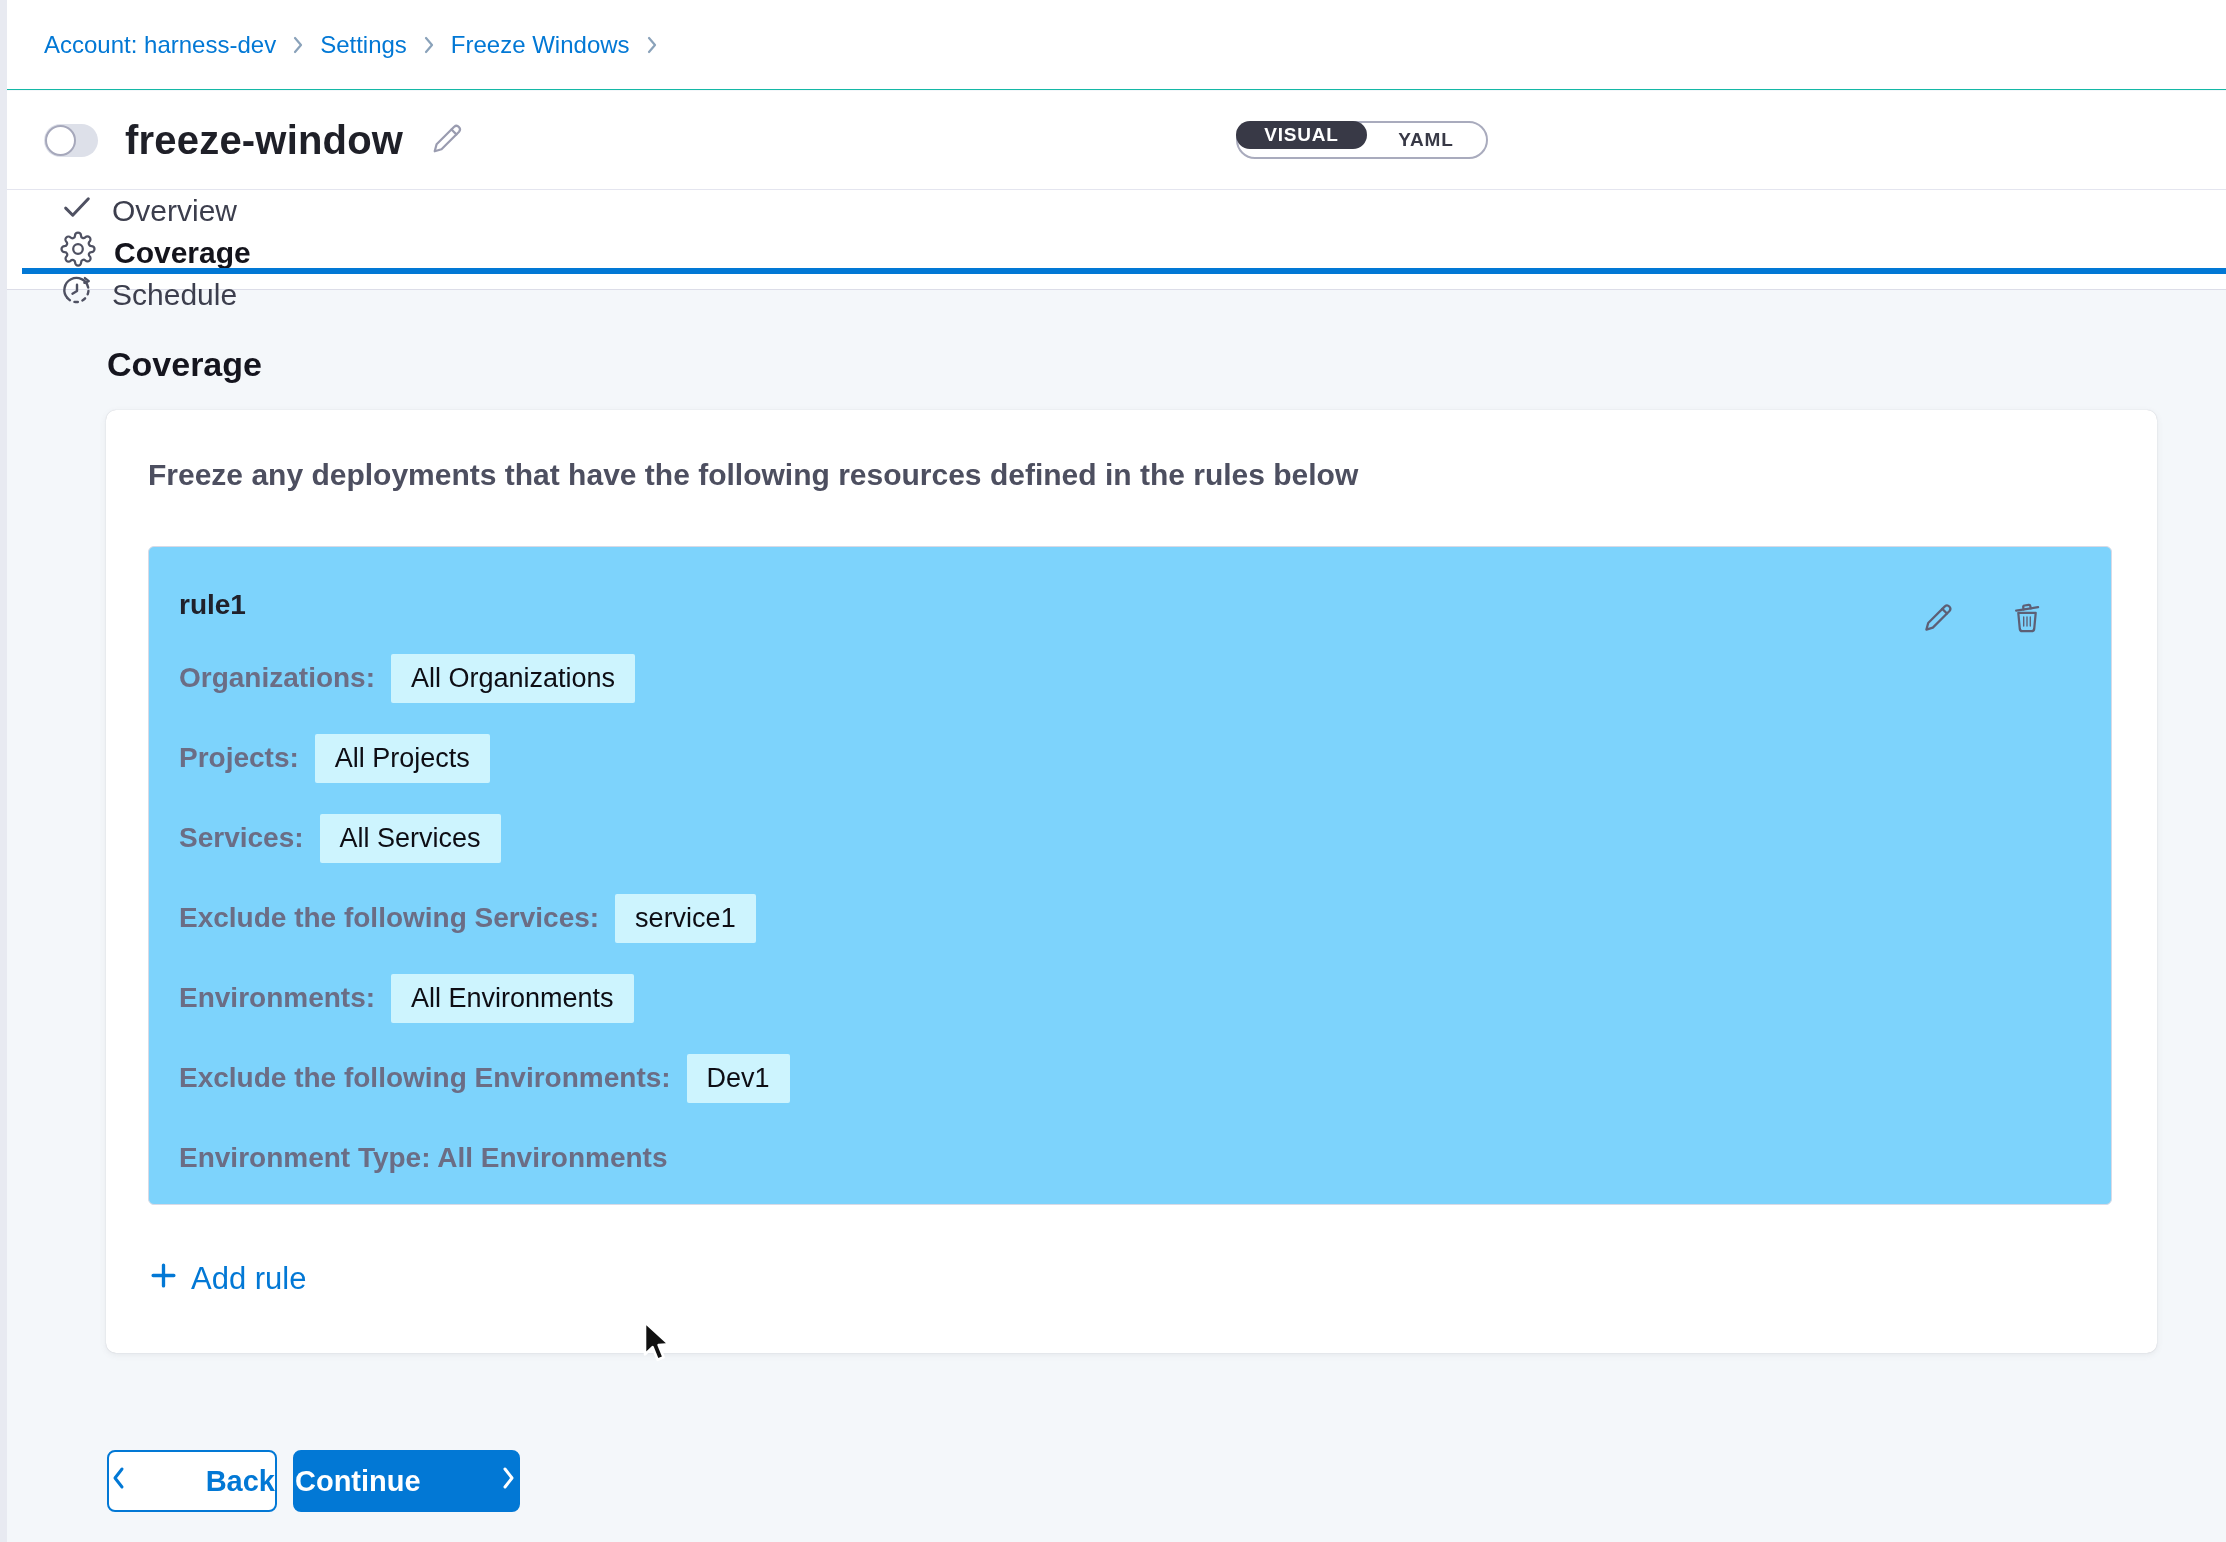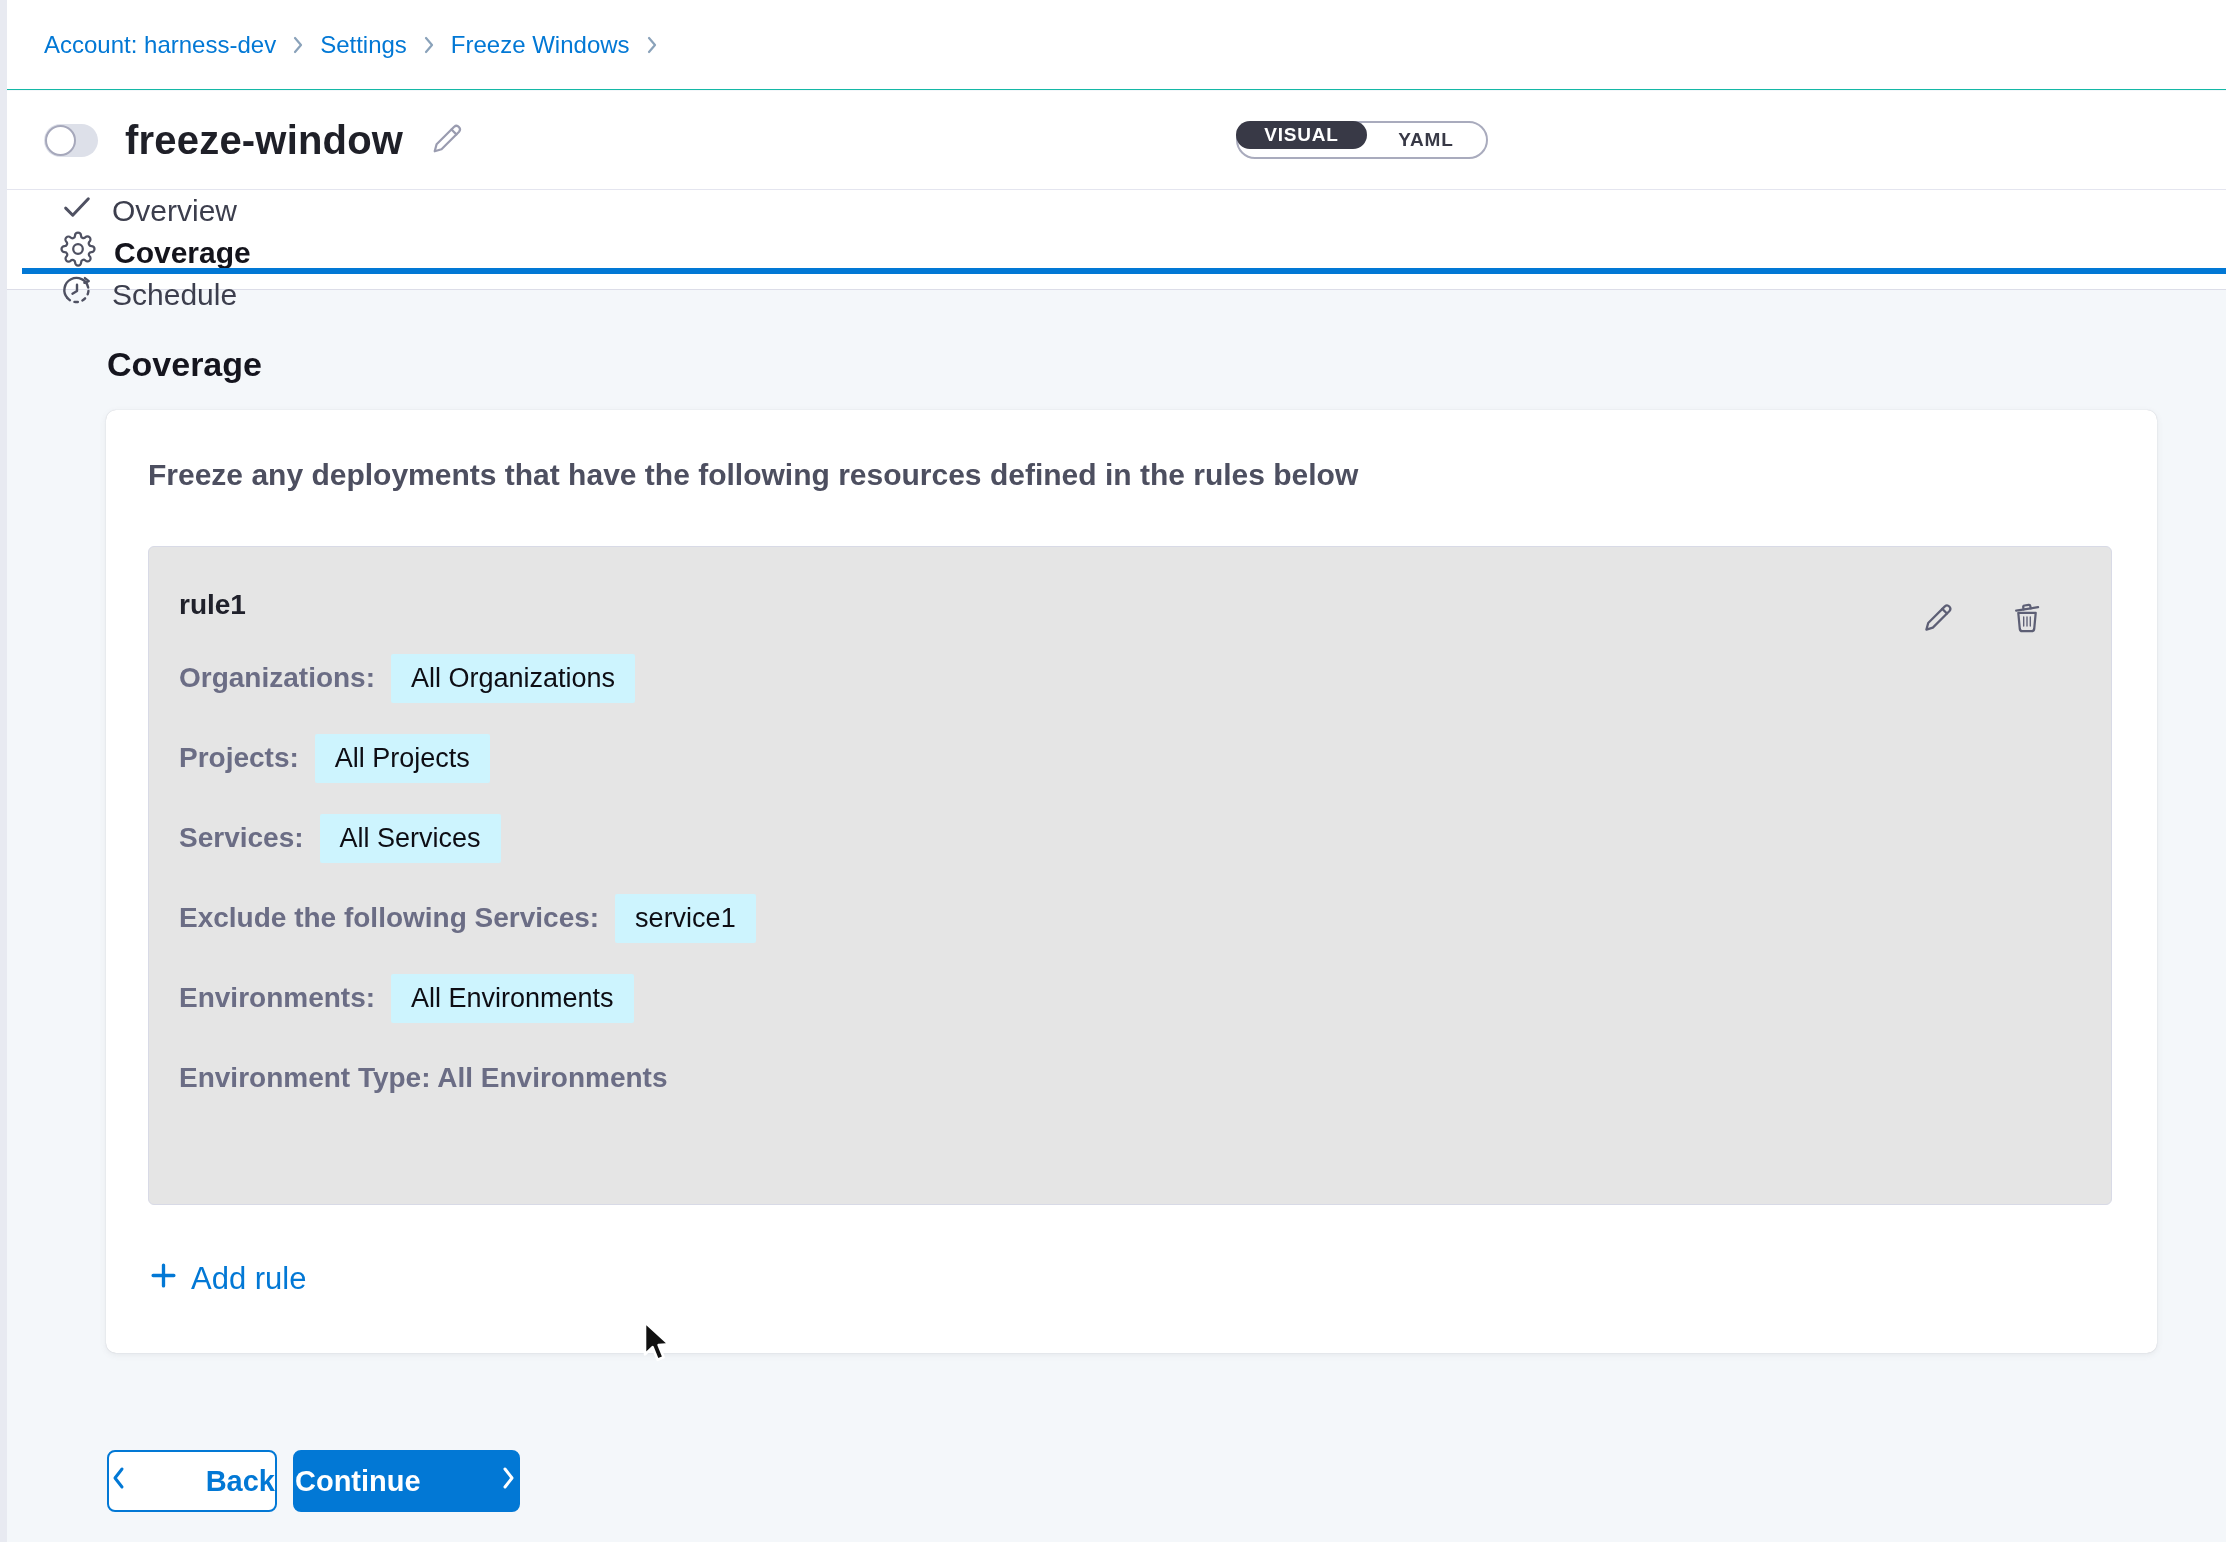--- a/index.html
+++ b/index.html
@@ -53,21 +53,21 @@
 
   
   .section-heading{position:absolute;left:107px;top:345px;font-size:34px;font-weight:700;color:#15151e;}
   .outer-card{
     position:absolute;left:106px;top:410px;width:2051px;height:943px;background:#fff;border-radius:10px;
     box-shadow:0 0 1px rgba(40,41,61,.25), 0 2px 6px rgba(96,97,112,.10);
     padding-left:24px;
   }
   .freeze-desc{position:absolute;left:42px;top:48px;font-size:30px;font-weight:700;color:#4d4f60;}
   .rule-card{
-    position:absolute;left:42px;top:136px;width:1964px;height:659px;background:#e5e5e5;
+    position:absolute;left:42px;top:136px;width:1964px;height:659px;background:#7dd3fc;
     border:1px solid #d8dae6;border-radius:6px;
   }
   .rule-name{position:absolute;left:30px;top:42px;font-size:28px;font-weight:700;color:#20212b;}
   .rule-rows{position:absolute;left:30px;top:91px;}
   .rule-row{height:80px;display:flex;align-items:center;gap:16px;}
   .row-label{font-size:28px;font-weight:700;color:#6b6d85;}
   .tag{background:#cdf4fe;border-radius:2px;padding:9px 20px;font-size:27px;color:#0d0d14;white-space:nowrap;}
   .rule-actions{position:absolute;top:52px;right:66px;display:flex;align-items:center;gap:52px;}
   .icon-btn{display:flex;align-items:center;justify-content:center;cursor:pointer;}
   .add-rule{position:absolute;left:44px;top:851px;display:flex;align-items:center;gap:14px;color:#0278d5;font-size:31px;cursor:pointer;}
@@ -179,20 +179,24 @@
         <span class="row-label">Services:</span>
         <span class="tag">All Services</span>
       </div>
       <div class="rule-row">
         <span class="row-label">Exclude the following Services:</span>
         <span class="tag">service1</span>
       </div>
       <div class="rule-row">
         <span class="row-label">Environments:</span>
         <span class="tag">All Environments</span>
+      </div>
+      <div class="rule-row">
+        <span class="row-label">Exclude the following Environments:</span>
+        <span class="tag">Dev1</span>
       </div>
       <div class="rule-row">
         <span class="row-label">Environment Type: All Environments</span>
       </div>
     </div>
 
     <div class="rule-actions">
       <div class="icon-btn">
         <span>
           <svg width="36" height="36" viewBox="0 0 24 24" fill="none" stroke="#5d5f75" stroke-width="1.5" stroke-linejoin="round" stroke-linecap="round">

